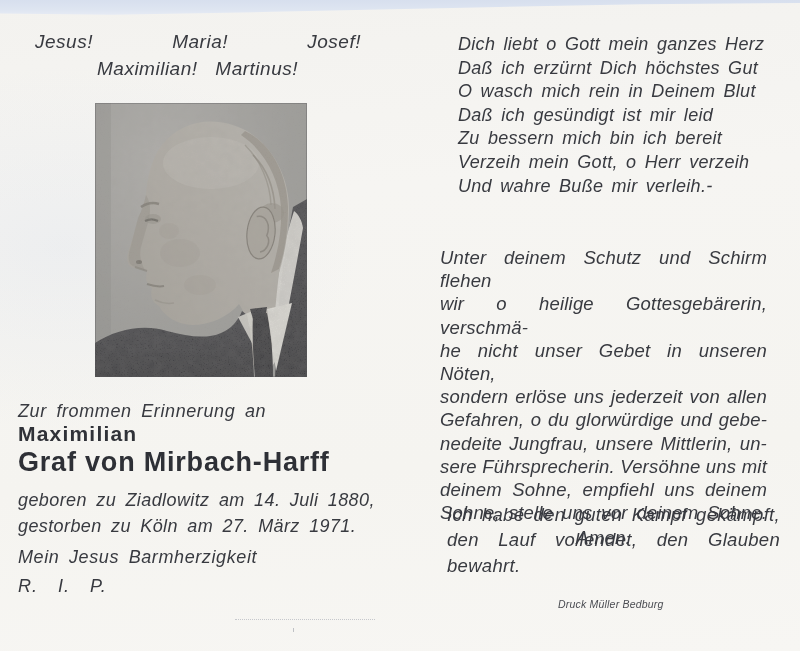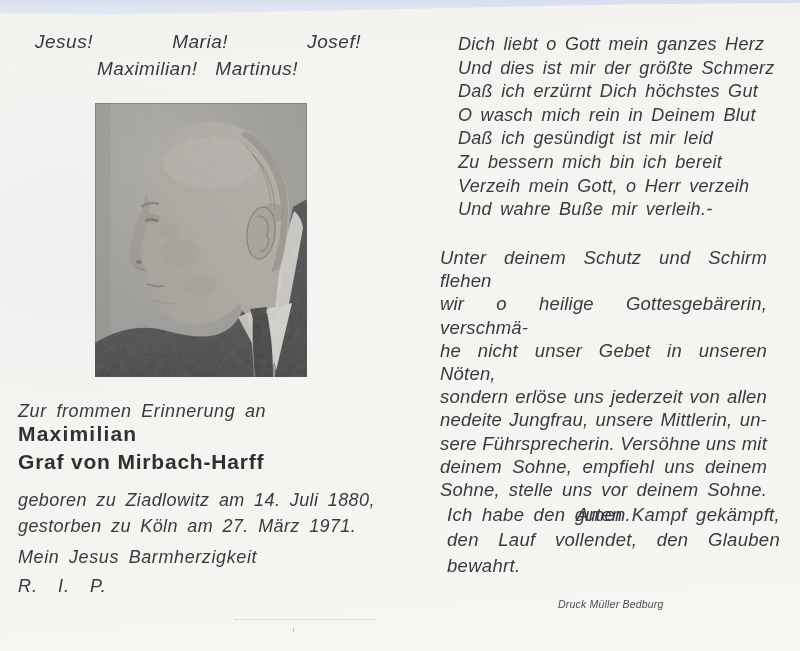--- a/index.html
+++ b/index.html
@@ -28,21 +28,21 @@
     font-style:italic; font-size:19px; letter-spacing:.5px;
   }
   .photo{ position:absolute; left:95px; top:103px; width:212px; height:274px; }
   .photo svg{ display:block; }
   .memorial{
     position:absolute; left:18px; top:400px; width:364px;
     text-align:left;
   }
   .mem-intro{ font-style:italic; font-size:18px; letter-spacing:.6px; word-spacing:4px; line-height:22px;}
   .mem-firstname{ font-weight:700; font-size:21px; letter-spacing:1.2px; line-height:24px; color:#303238;}
-  .mem-fullname{ font-weight:700; font-size:21px; letter-spacing:.8px; line-height:30px; margin-top:1px; color:#2e3036;}
+  .mem-fullname{ font-weight:700; font-size:27px; letter-spacing:.8px; line-height:30px; margin-top:1px; color:#2e3036;}
   .mem-dates{ font-style:italic; font-size:18px; letter-spacing:.4px; word-spacing:4px; line-height:26px; margin-top:10px;}
   .mem-motto{ font-style:italic; font-size:18px; letter-spacing:.6px; word-spacing:4px; line-height:22px; margin-top:7px;}
   .mem-rip{ font-style:italic; font-size:18px; letter-spacing:1px; word-spacing:14px; line-height:22px; margin-top:7px;}
   
   .poem{
     position:absolute; left:458px; top:33px; width:310px;
     font-style:italic; font-size:18px; line-height:23.6px;
     letter-spacing:.3px; word-spacing:3px; white-space:nowrap;
   }
   .prayer{
@@ -170,34 +170,34 @@
     <div class="mem-dates">
       <div>geboren zu Ziadlowitz am 14. Juli 1880,</div>
       <div>gestorben zu Köln am 27. März 1971.</div>
     </div>
     <div class="mem-motto">Mein Jesus Barmherzigkeit</div>
     <div class="mem-rip">R. I. P.</div>
   </div>
 
   <div class="poem">
     <div>Dich liebt o Gott mein ganzes Herz</div>
-    <div>Und dies ist mir der größte Schmerz</div>
     <div>Daß ich erzürnt Dich höchstes Gut</div>
     <div>O wasch mich rein in Deinem Blut</div>
     <div>Daß ich gesündigt ist mir leid</div>
     <div>Zu bessern mich bin ich bereit</div>
     <div>Verzeih mein Gott, o Herr verzeih</div>
     <div>Und wahre Buße mir verleih.-</div>
   </div>
 
   <div class="prayer">
     <div class="jline">Unter deinem Schutz und Schirm flehen</div>
     <div class="jline">wir o heilige Gottesgebärerin, verschmä-</div>
     <div class="jline">he nicht unser Gebet in unseren Nöten,</div>
     <div class="jline">sondern erlöse uns jederzeit von allen</div>
+    <div class="jline">Gefahren, o du glorwürdige und gebe-</div>
     <div class="jline">nedeite Jungfrau, unsere Mittlerin, un-</div>
     <div class="jline">sere Führsprecherin. Versöhne uns mit</div>
     <div class="jline">deinem Sohne, empfiehl uns deinem</div>
     <div class="jline">Sohne, stelle uns vor deinem Sohne.</div>
     <div class="amen">Amen.</div>
   </div>
 
   <div class="testament">
     <div class="jline">Ich habe den guten Kampf gekämpft,</div>
     <div class="jline">den Lauf vollendet,  den Glauben</div>

